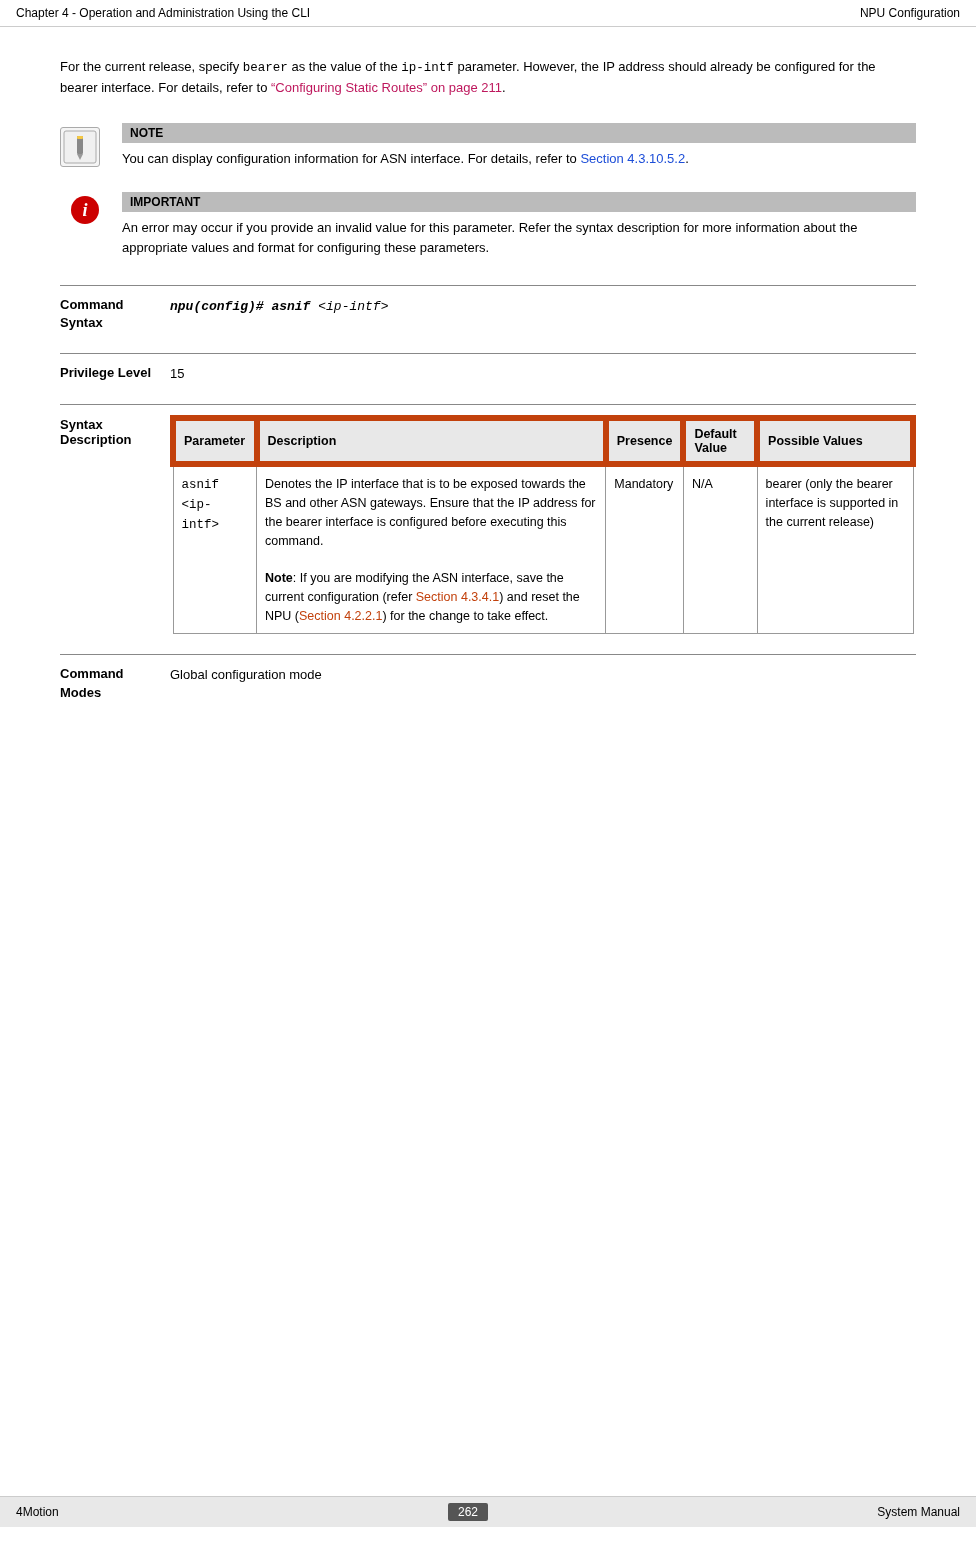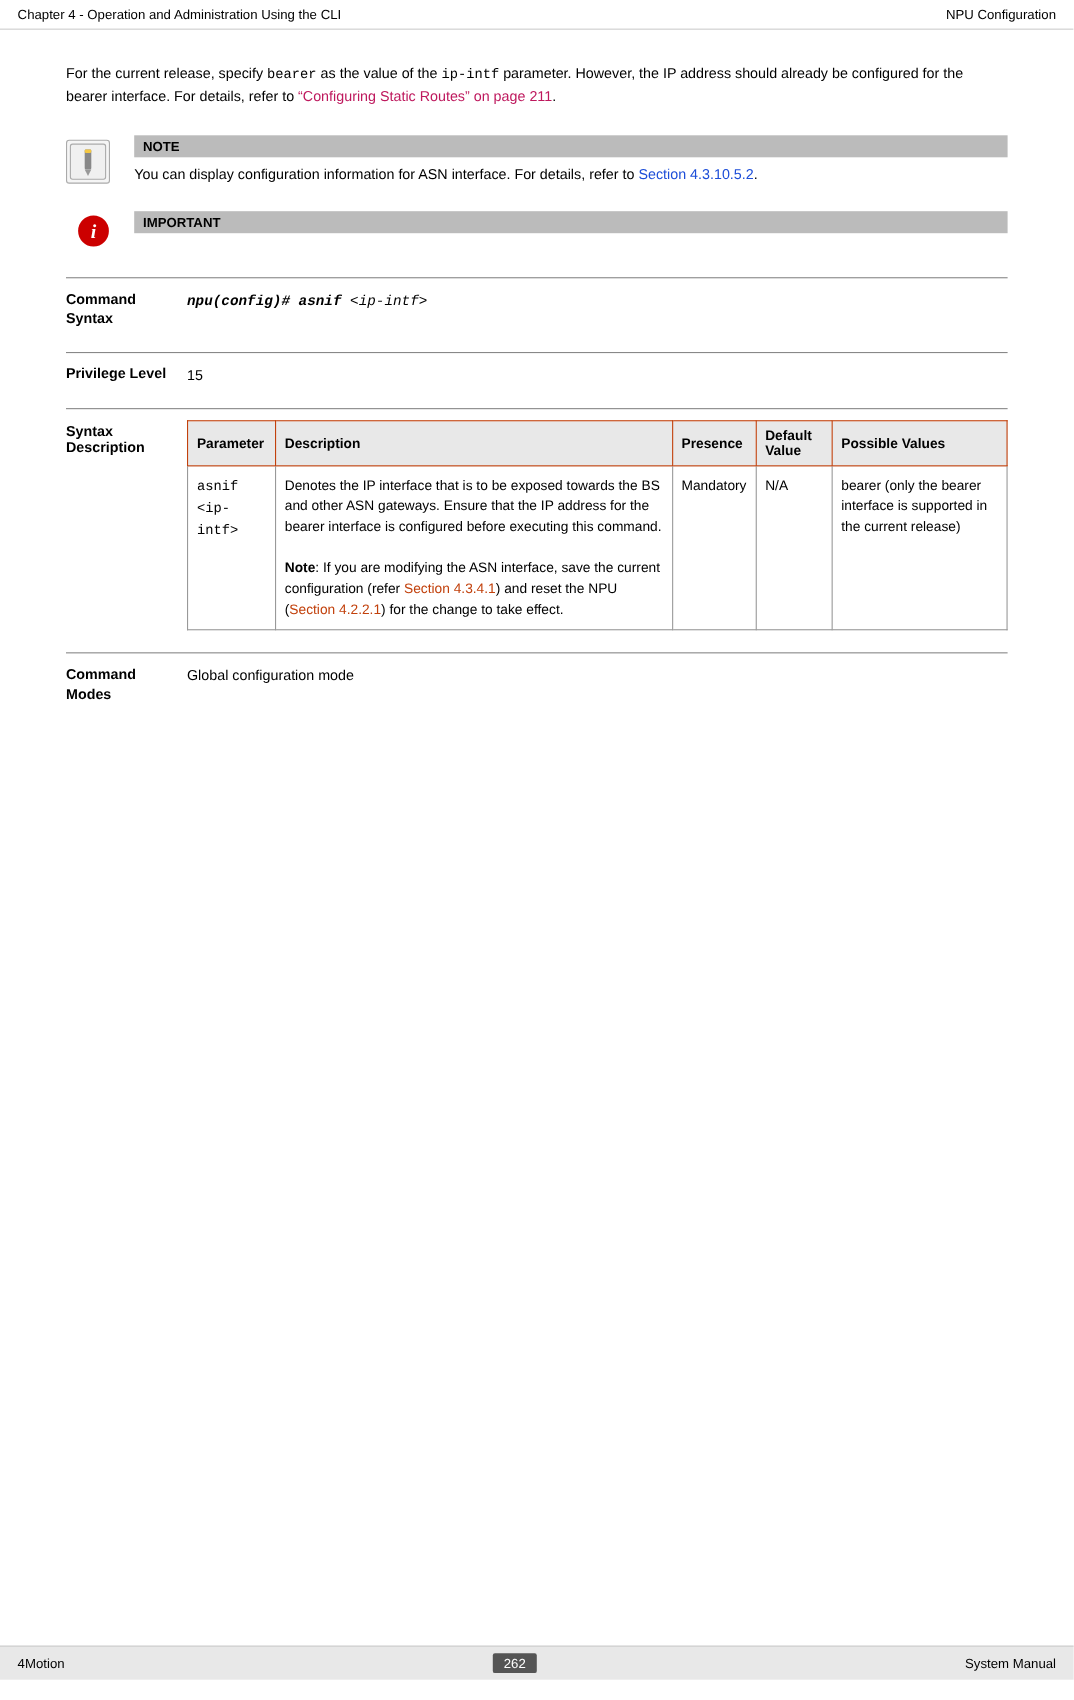--- a/index.html
+++ b/index.html
@@ -177,21 +177,21 @@
     }
     .syntax-table-wrap { flex: 1; }
 
     table.syntax-table {
       width: 100%;
       border-collapse: collapse;
       font-size: 12.5px;
     }
     table.syntax-table th {
       background: #e8e8e8;
-      border: 1px solid #c2410c;
+      border: 6px solid #c2410c;
       padding: 6px 8px;
       text-align: left;
       font-weight: bold;
       font-size: 12.5px;
     }
     table.syntax-table td {
       border: 1px solid #999;
       padding: 8px 8px;
       vertical-align: top;
       font-size: 12.5px;
@@ -265,20 +265,21 @@
       </div>
     </div>
   </div>
 
   <div class="important-box">
     <div class="important-icon">
       <div class="important-i">i</div>
     </div>
     <div class="important-content">
       <span class="important-header">IMPORTANT</span>
+      <div class="important-text">An error may occur if you provide an invalid value for this parameter. Refer the syntax description for more information about the appropriate values and format for configuring these parameters.</div>
     </div>
   </div>
 
   <div class="section-row">
     <div class="section-label">
       <span>Command Syntax</span>
     </div>
     <div class="section-content">
       <span class="cmd-syntax">
         <span class="cmd-main">npu(config)# asnif</span><span class="cmd-param"> &lt;ip-intf&gt;</span>

